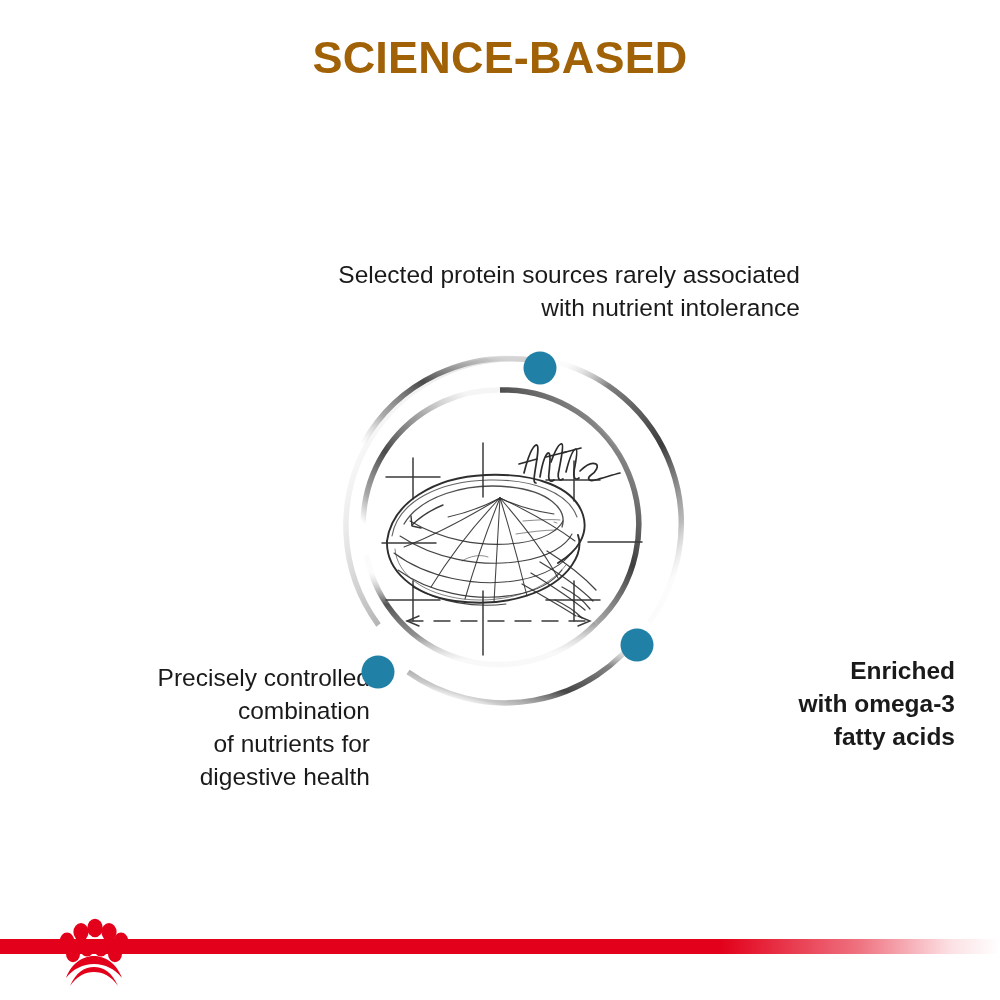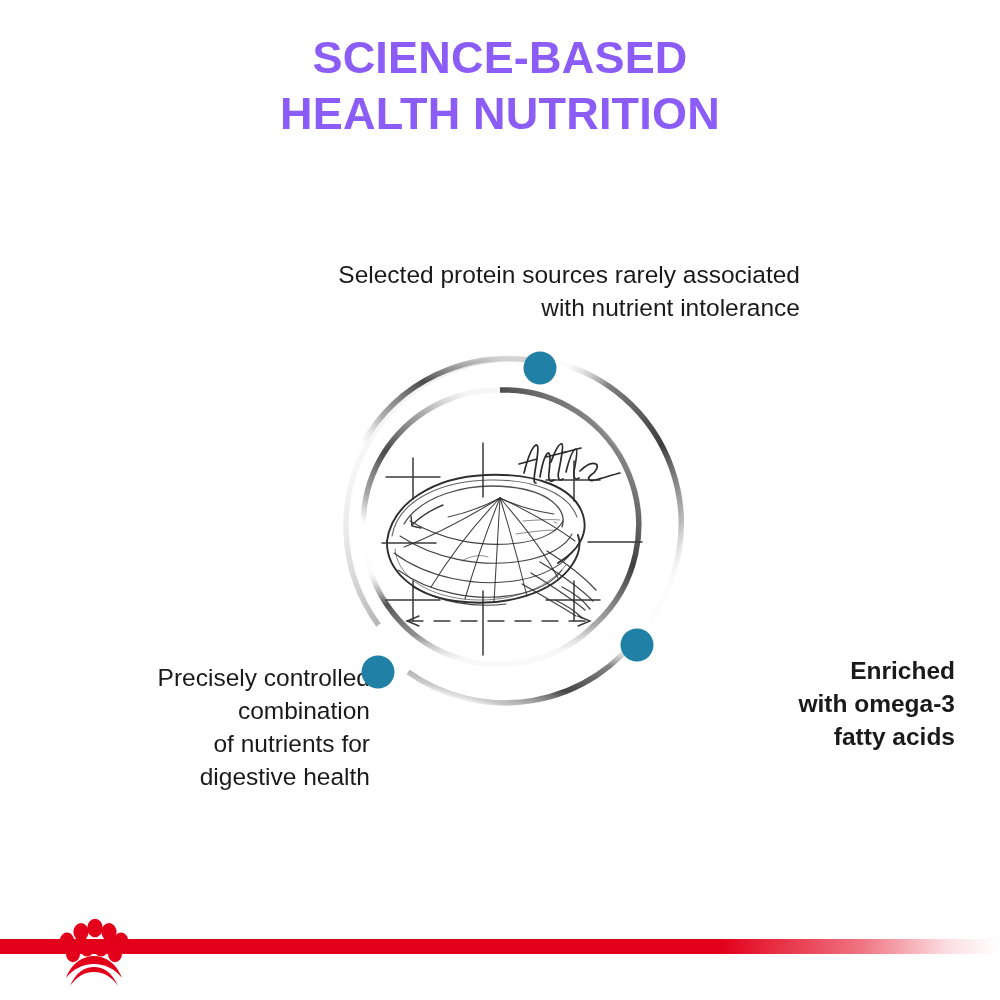--- a/index.html
+++ b/index.html
@@ -15,21 +15,21 @@
     position: relative;
   }
 
   
   .headline {
     position: absolute;
     top: 30px;
     left: 0;
     width: 1000px;
     text-align: center;
-    color: #8b5cf6;
+    color: #a16207;
     font-weight: bold;
     font-size: 45px;
     line-height: 56px;
     letter-spacing: 0.2px;
   }
   .headline .line {
     display: block;
     white-space: nowrap;
   }
 
@@ -91,21 +91,20 @@
     width: 70px;
     height: 78px;
   }
   #brand-logo svg { display: block; }
 </style>
 </head>
 <body>
 
 <div class="headline">
   <span class="line">SCIENCE-BASED</span>
-  <span class="line">HEALTH NUTRITION</span>
 </div>
 
 <div class="caption" id="caption-top">Selected protein sources rarely associated
 with nutrient intolerance</div>
 
 <div class="caption" id="caption-left">Precisely controlled
 combination
 of nutrients for
 digestive health</div>
 

